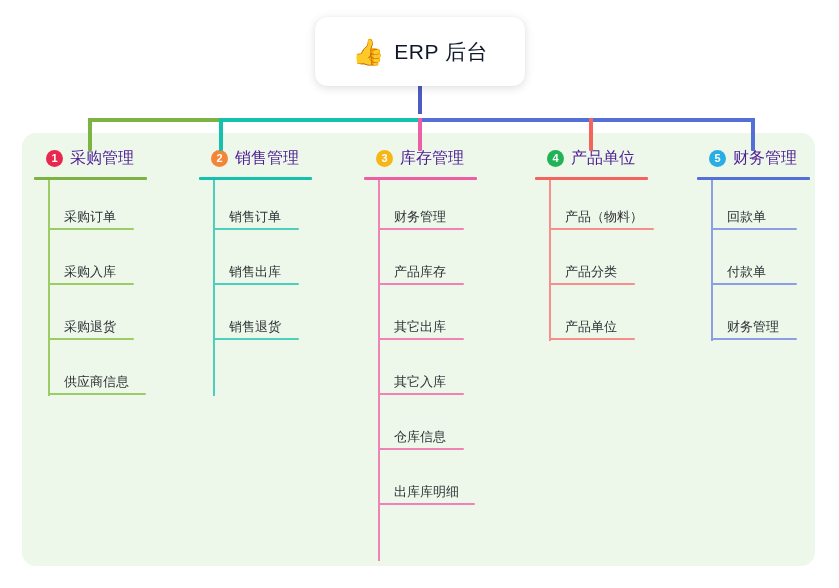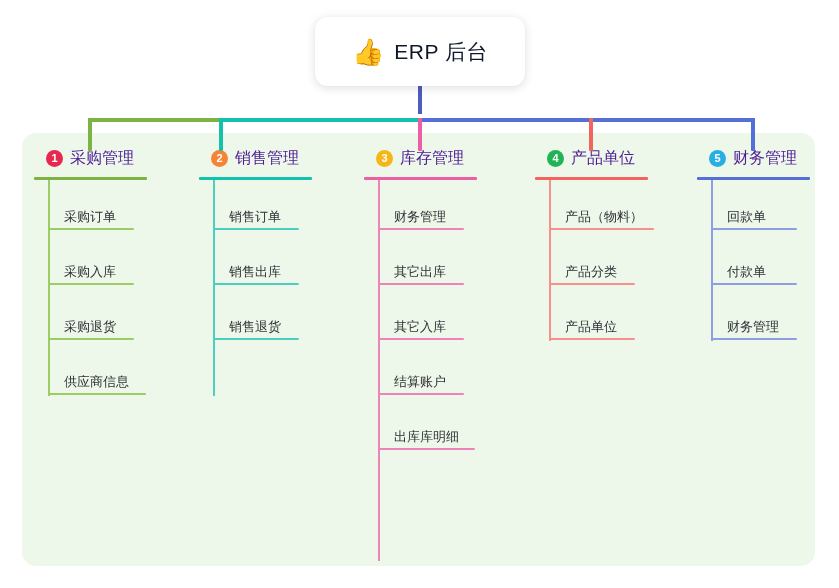--- a/index.html
+++ b/index.html
@@ -231,29 +231,33 @@
       <span class="col-title">库存管理</span>
     </div>
     <div class="col-underline" style="width:113px; background:#ec5fa4;"></div>
     <div class="items">
       <div class="spine" style="height:381px; background:#ef82b6;"></div>
       <div class="item">
         <span class="item-label">财务管理</span>
         <span class="item-rule" style="background:#ef82b6;"></span>
       </div>
       <div class="item">
+        <span class="item-label">产品库存</span>
+        <span class="item-rule" style="background:#ef82b6;"></span>
+      </div>
+      <div class="item">
         <span class="item-label">其它出库</span>
         <span class="item-rule" style="background:#ef82b6;"></span>
       </div>
       <div class="item">
         <span class="item-label">其它入库</span>
         <span class="item-rule" style="background:#ef82b6;"></span>
       </div>
       <div class="item">
-        <span class="item-label">结算账户</span>
+        <span class="item-label">仓库信息</span>
         <span class="item-rule" style="background:#ef82b6;"></span>
       </div>
       <div class="item">
         <span class="item-label">出库库明细</span>
         <span class="item-rule" style="background:#ef82b6; width:97px;"></span>
       </div>
     </div>
   </div>
 
   <div class="column" style="left:535px; width:160px;">

